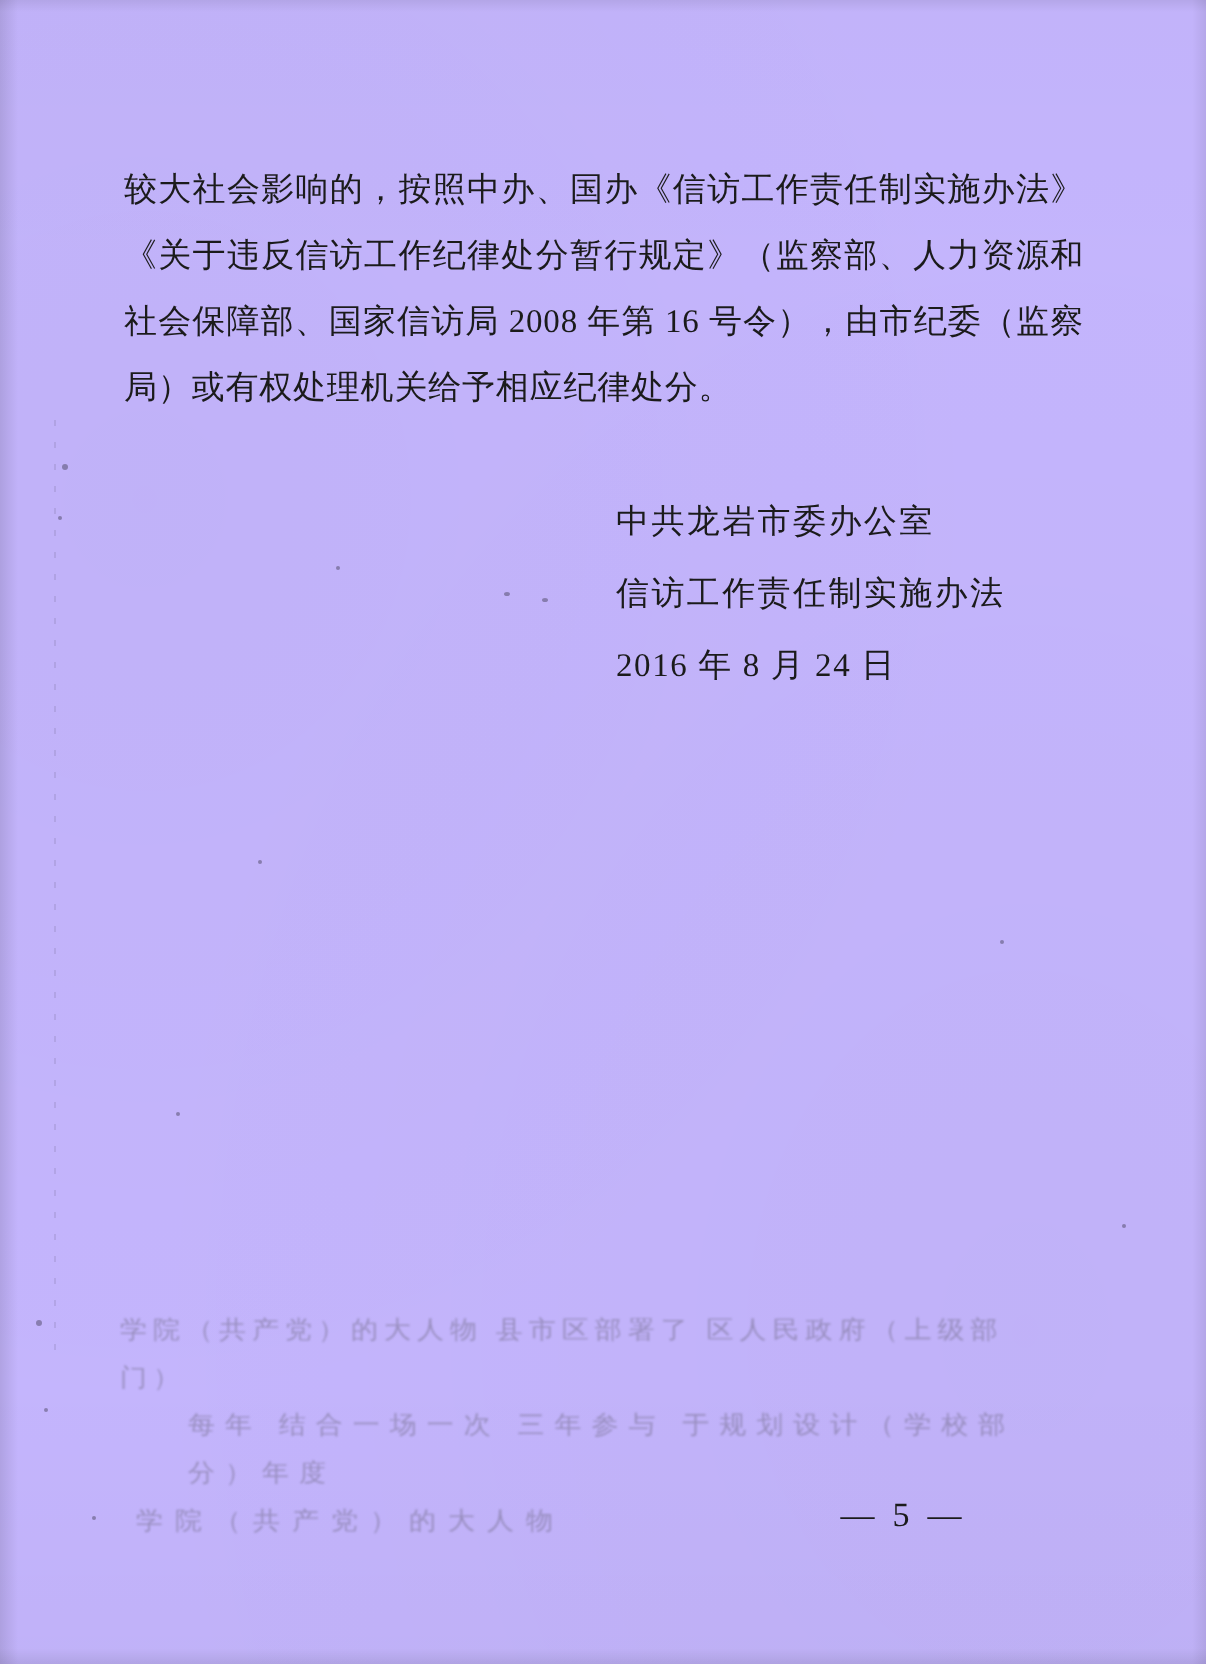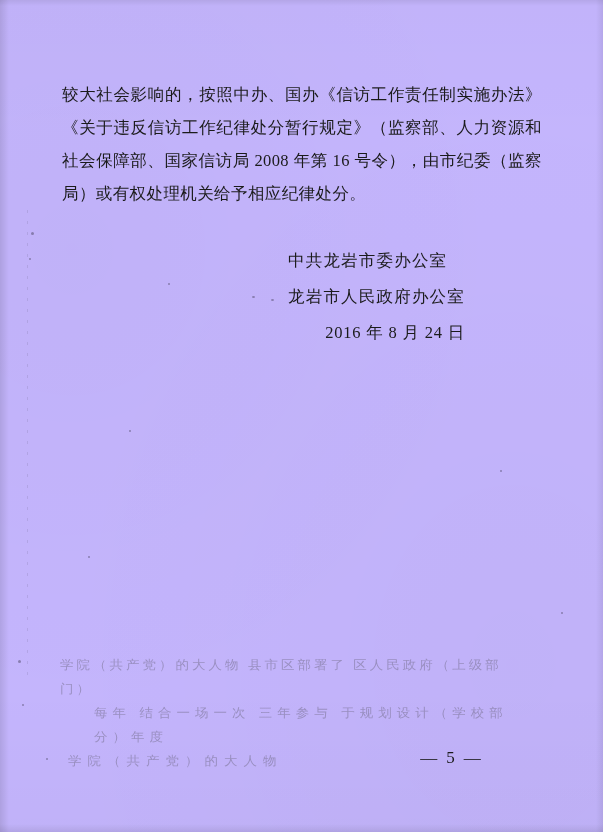--- a/index.html
+++ b/index.html
@@ -88,32 +88,31 @@
     text-align: justify;
     text-justify: inter-ideograph;
   }
   .body-text p {
     margin: 0;
     text-indent: 0;
   }
 
   .signature-block {
     position: absolute;
-    left: 288px;
+    left: 308px;
     top: 243px;
     font-size: 16.5px;
     line-height: 36px;
     letter-spacing: 1.2px;
   }
   .signature-block div {
     white-space: nowrap;
   }
   .sig-date {
     letter-spacing: .8px;
-    text-align: right;
   }
 
   
   .ghost-block {
     position: absolute;
     left: 60px;
     top: 648px;
     width: 470px;
     font-size: 13.5px;
     line-height: 26px;
@@ -159,21 +158,21 @@
   <div class="scan-edge-right"></div>
   <div class="scan-edge-bottom"></div>
   <div class="fold-line"></div>
 
   <div class="body-text">
     <p>较大社会影响的，按照中办、国办《信访工作责任制实施办法》《关于违反信访工作纪律处分暂行规定》（监察部、人力资源和社会保障部、国家信访局 2008 年第 16 号令），由市纪委（监察局）或有权处理机关给予相应纪律处分。</p>
   </div>
 
   <div class="signature-block">
     <div>中共龙岩市委办公室</div>
-    <div>龙岩市人民政府办公室</div>
+    <div>信访工作责任制实施办法</div>
     <div class="sig-date">2016 年 8 月 24 日</div>
   </div>
 
   <div class="ghost-block">
     <div class="g1">学院（共产党）的大人物  县市区部署了  区人民政府（上级部门）</div>
     <div class="g2">每年 结合一场一次  三年参与  于规划设计（学校部分）年度</div>
     <div class="g3">学院（共产党）的大人物</div>
   </div>
 
   <div class="page-number">

